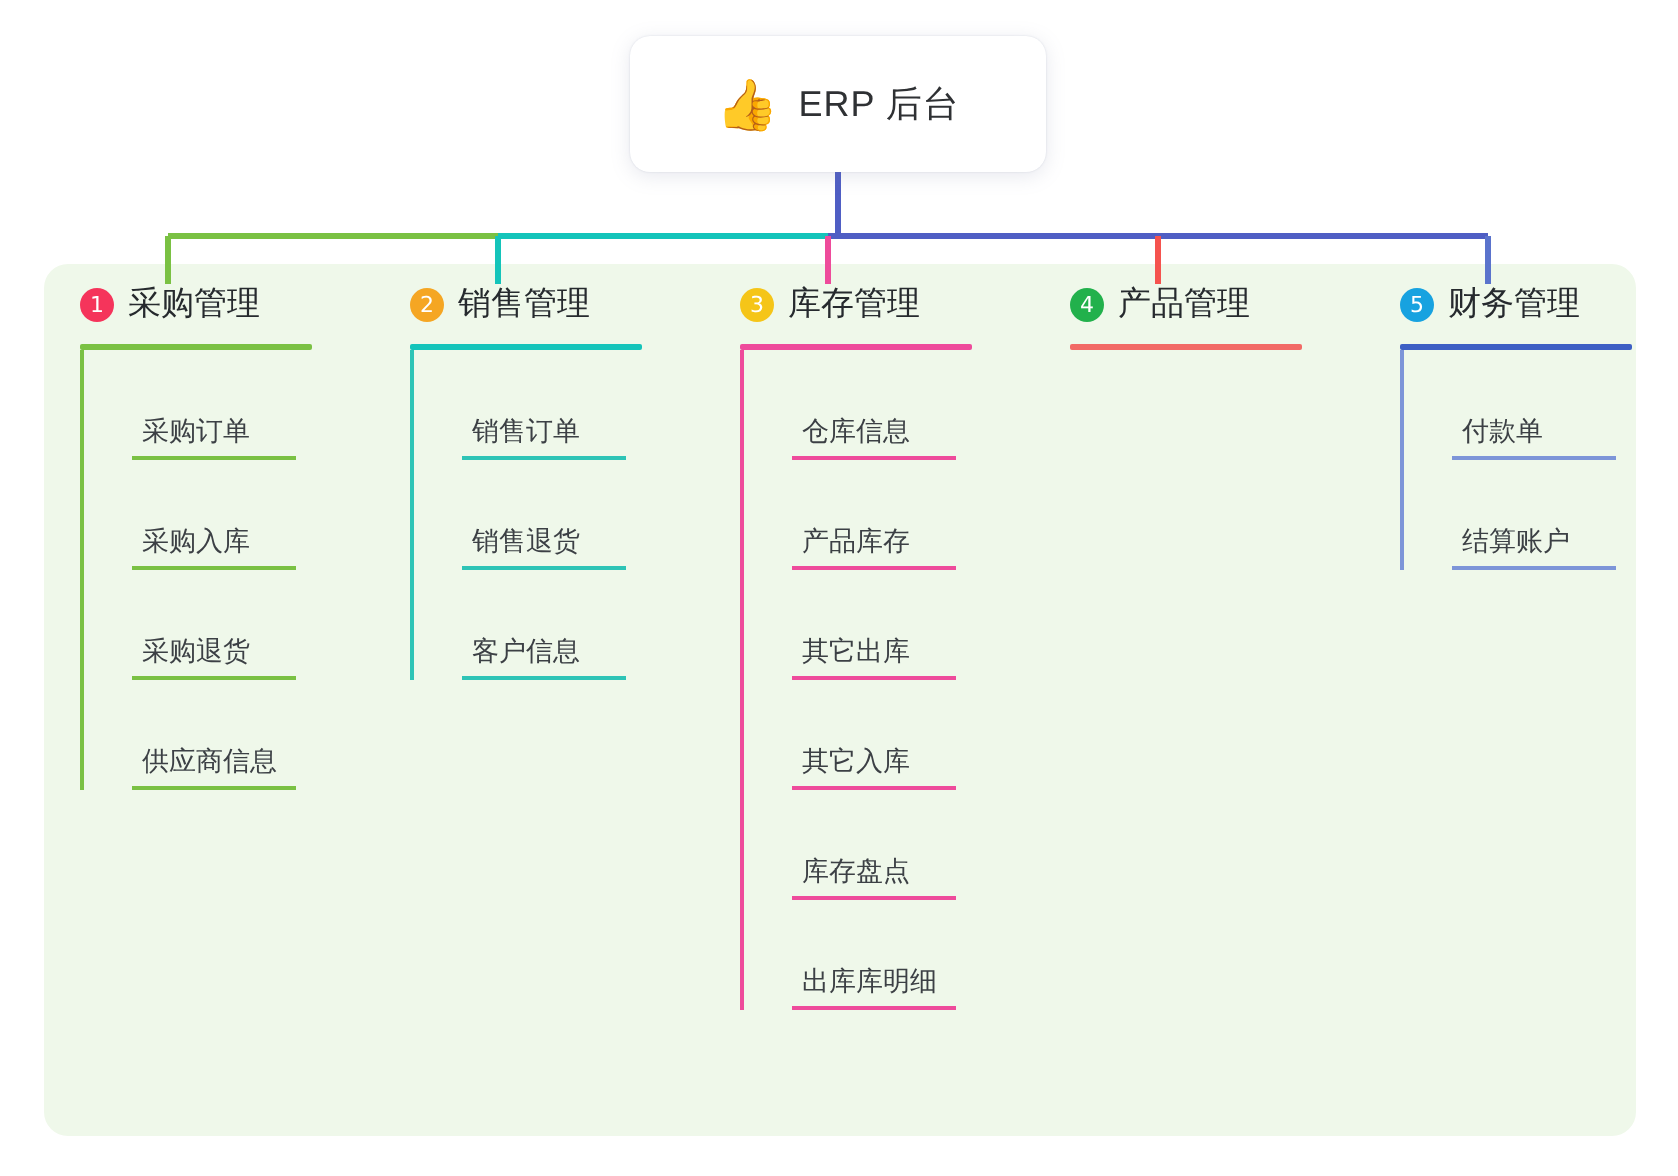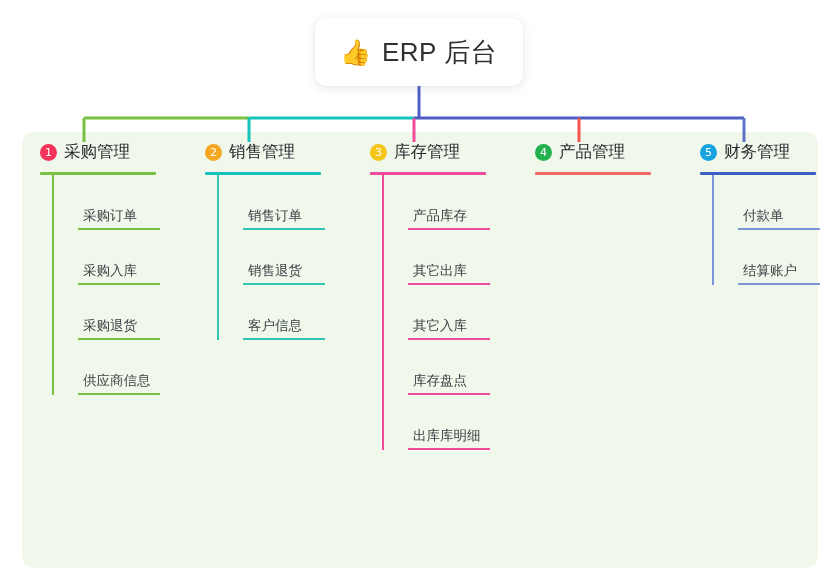--- a/index.html
+++ b/index.html
@@ -35,21 +35,21 @@
     justify-content: center;
     gap: 10px;
     z-index: 6;
   }
   #title-emoji {
     font-size: 25px;
     line-height: 1;
     font-family: "DejaVu Sans", sans-serif;
   }
   #title-text {
-    font-size: 26px;
+    font-size: 18px;
     color: #2f3134;
     letter-spacing: 0.5px;
     white-space: nowrap;
   }
 
   
   #connectors {
     position: absolute;
     left: 0;
     top: 0;
@@ -110,21 +110,21 @@
     white-space: nowrap;
     font-weight: 400;
   }
   .col-rule {
     height: 3px;
     margin-left: 18px;
     border-radius: 1px;
   }
   .items {
     position: relative;
-    margin-left: 30px;
+    margin-left: 18px;
     padding-left: 26px;
     box-sizing: border-box;
   }
   .items::before {
     content: "";
     position: absolute;
     left: 0;
     top: 0;
     bottom: 0;
     width: 2px;
@@ -225,20 +225,24 @@
         </div>
       </div>
       <div class="column" style="width: 165px;">
         <div class="col-head">
           <span class="badge" style="background: rgb(245, 197, 24);">3</span>
           <span class="col-title">库存管理</span>
         </div>
         <div class="col-rule" style="width: 116px; background: rgb(238, 75, 155);"></div>
         <div class="items" style="color: rgb(238, 75, 155);">
           <div class="item">
+            <span class="item-label">仓库信息</span>
+            <div class="item-rule" style="width: 82px;"></div>
+          </div>
+          <div class="item">
             <span class="item-label">产品库存</span>
             <div class="item-rule" style="width: 82px;"></div>
           </div>
           <div class="item">
             <span class="item-label">其它出库</span>
             <div class="item-rule" style="width: 82px;"></div>
           </div>
           <div class="item">
             <span class="item-label">其它入库</span>
             <div class="item-rule" style="width: 82px;"></div>

